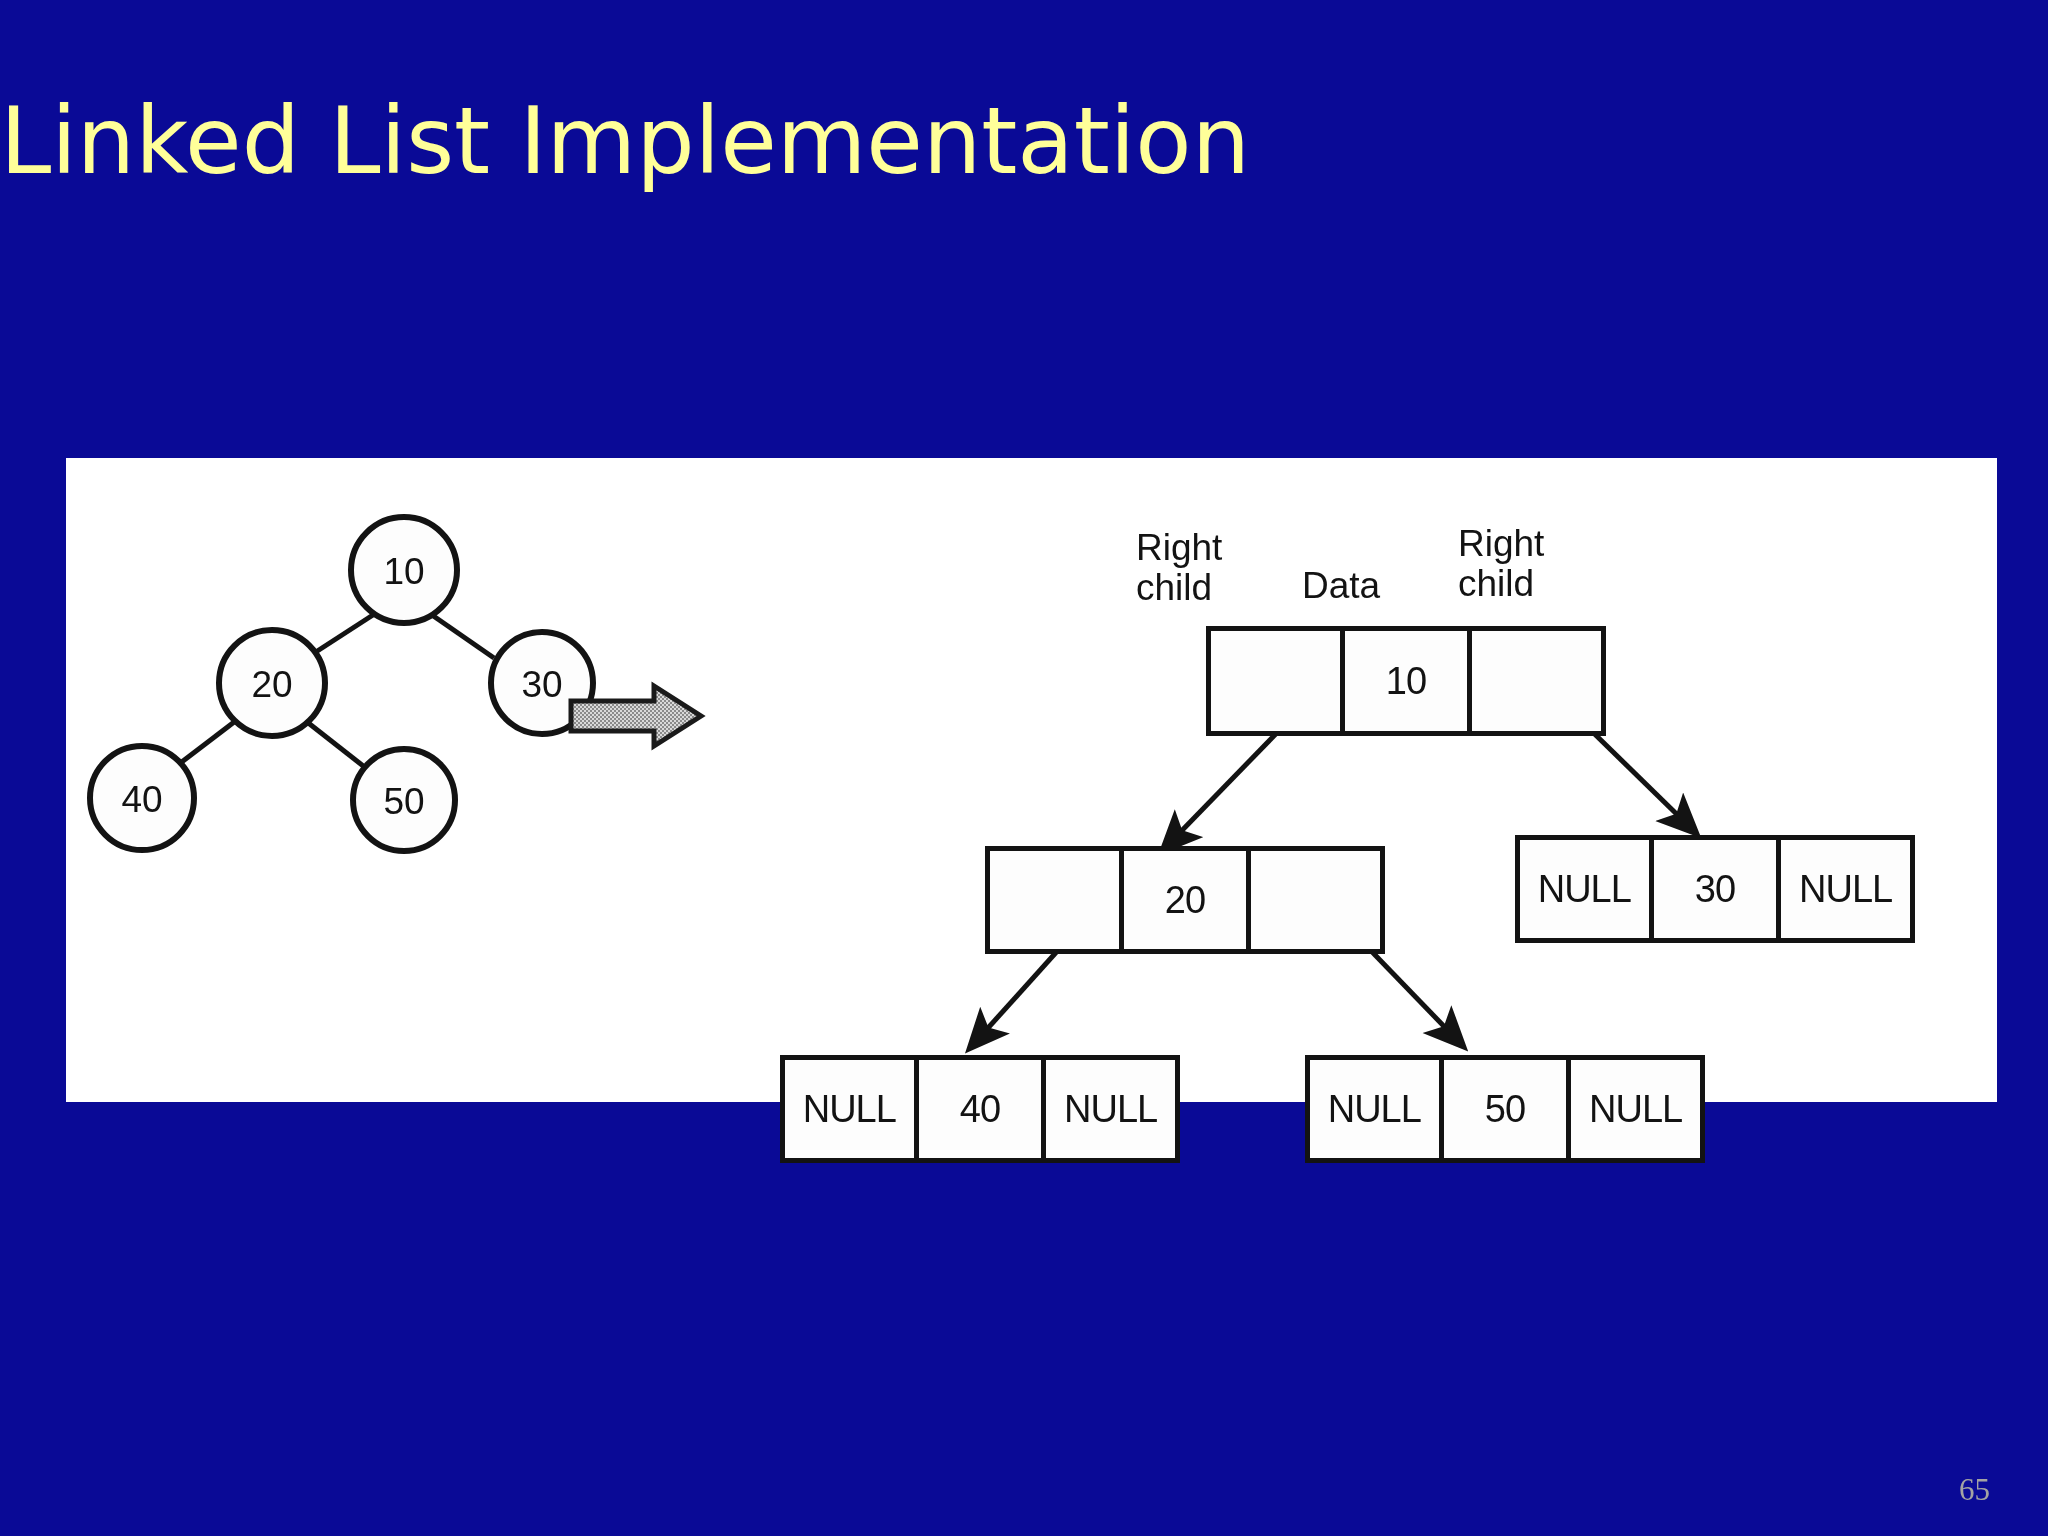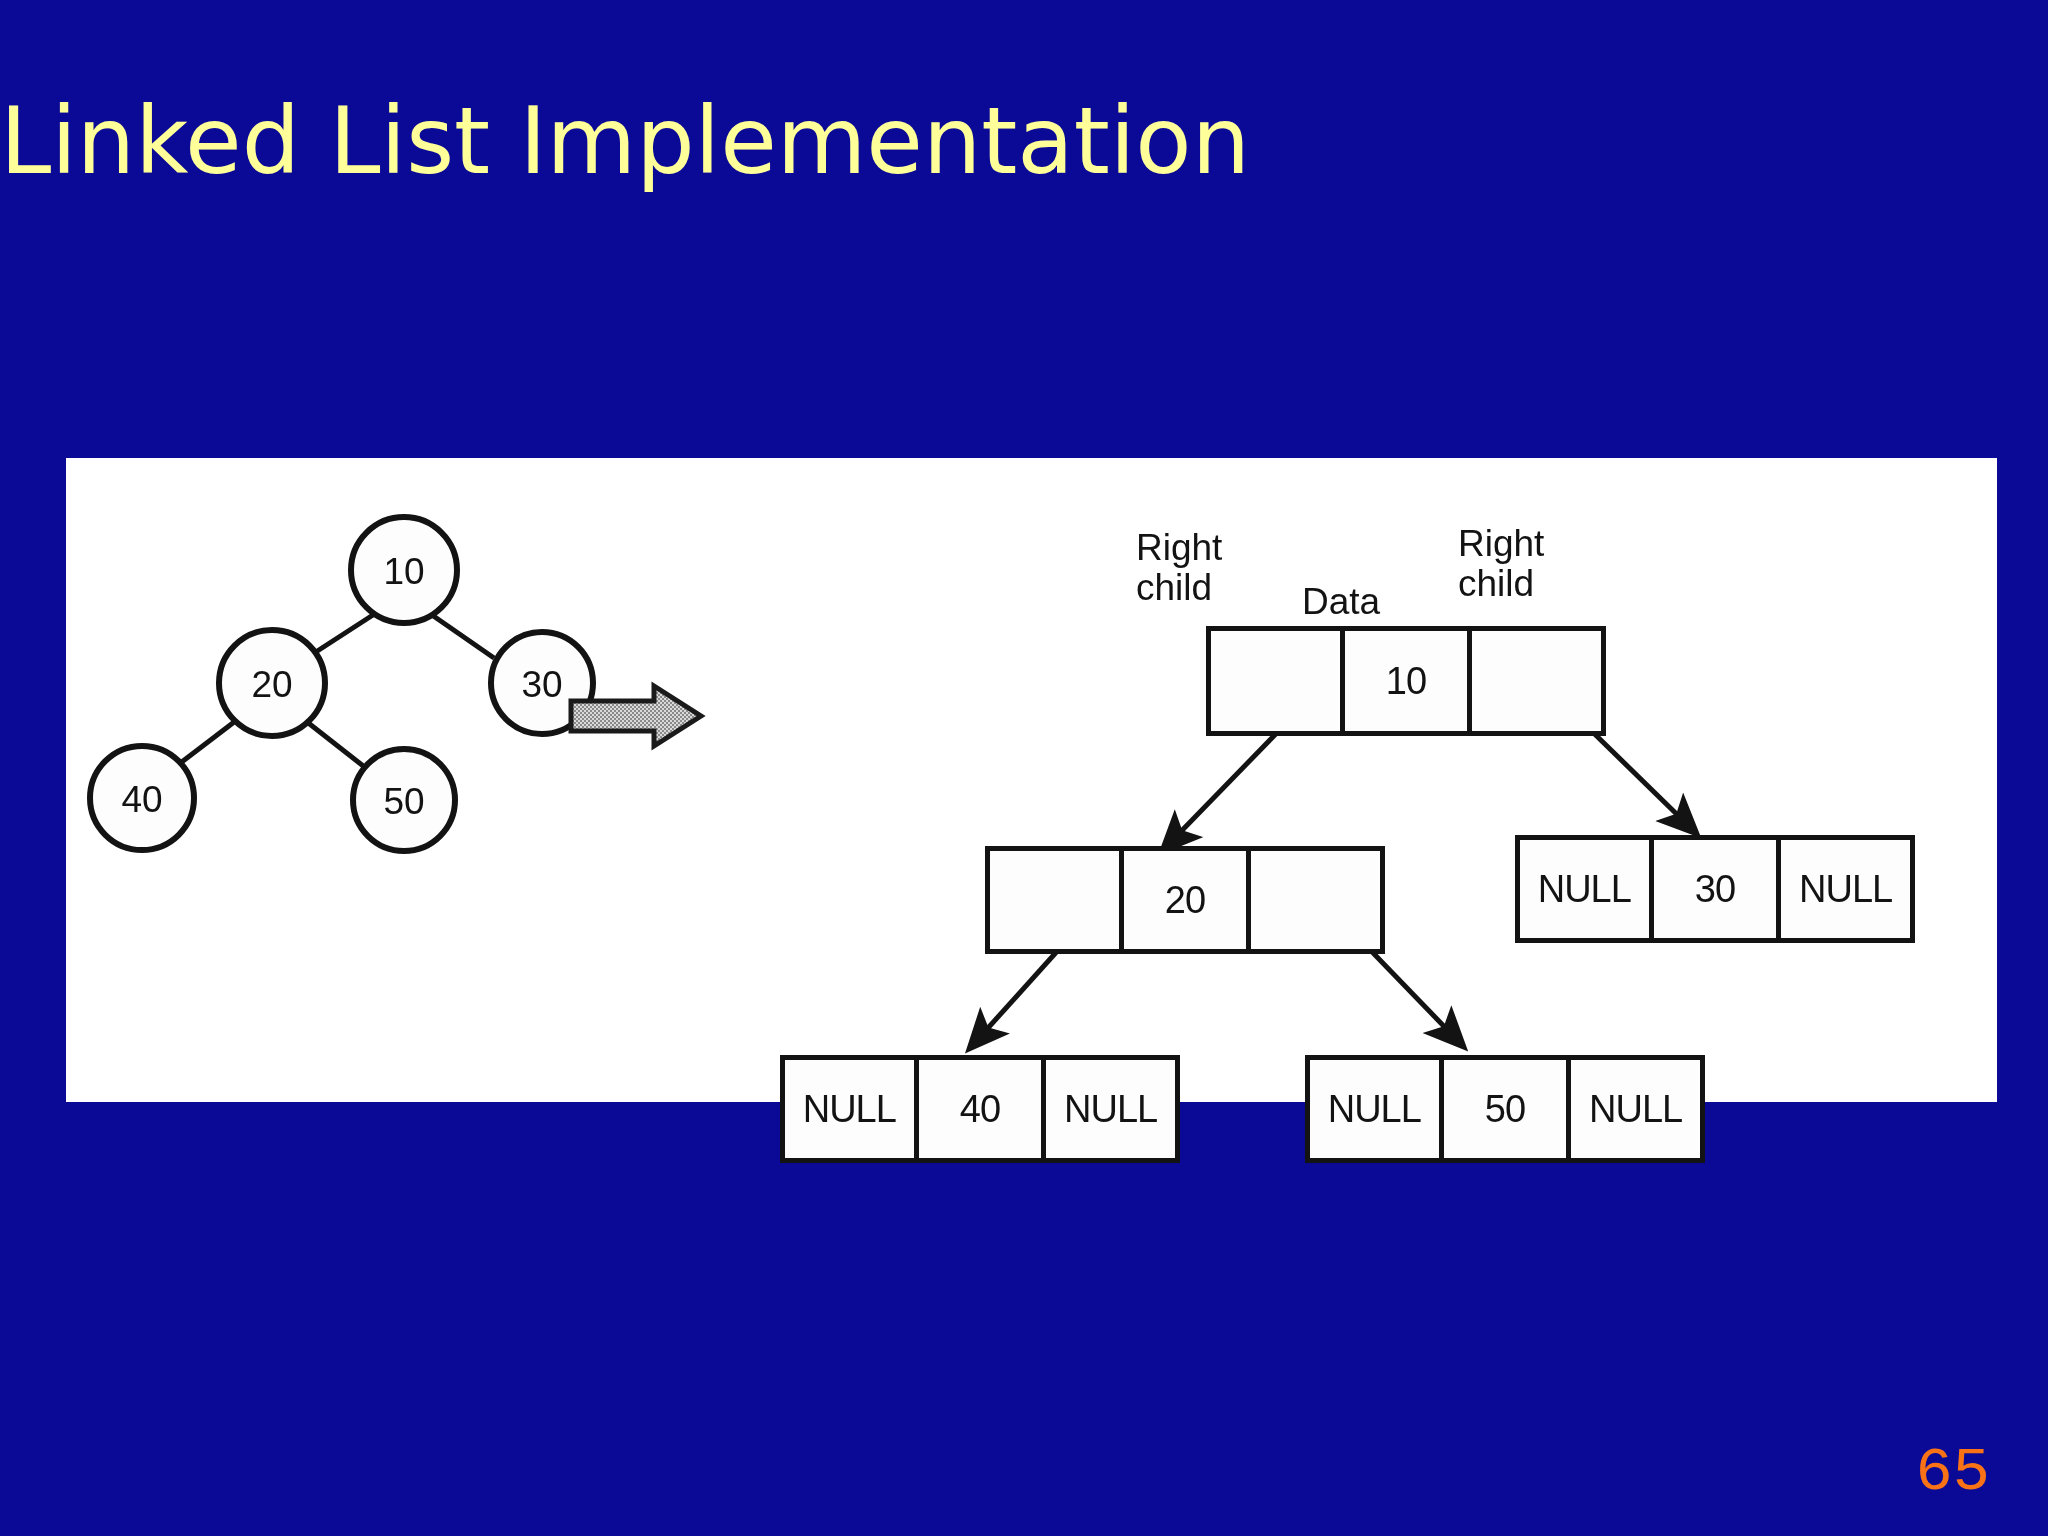--- a/index.html
+++ b/index.html
@@ -41,23 +41,23 @@
     position: absolute;
     left: 0;
     top: 0;
     width: 1931px;
     height: 767px;
   }
   #page-number {
     position: absolute;
     right: 58px;
     bottom: 28px;
-    color: #f97316;
-    font-size: 62px;
-    font-family: Liberation Mono, monospace;
+    color: #a3a3a3;
+    font-size: 31px;
+    font-family: Liberation Serif, serif;
   }
   
   .node-box {
     position: absolute;
     display: flex;
     border: 5px solid #131313;
     background: #fdfdfd;
     box-sizing: border-box;
   }
   .node-cell {
@@ -144,21 +144,21 @@
         <line x1="1012" y1="470" x2="904" y2="590" stroke="#131313" stroke-width="5" marker-end="url(#arrowhead)"></line>
 
         <line x1="1283" y1="470" x2="1397" y2="588" stroke="#131313" stroke-width="5" marker-end="url(#arrowhead)"></line>
       </g>
     </svg>
 
     <div class="col-header" style="left:1070px; top:70px;">
       <div>Right</div>
       <div>child</div>
     </div>
-    <div class="col-header" style="left:1236px; top:124px;">
+    <div class="col-header" style="left:1236px; top:108px;">
       <div>Data</div>
     </div>
     <div class="col-header" style="left:1364px; top:66px;margin-left:28px;">
       <div>Right</div>
       <div>child</div>
     </div>
 
     <div class="node-box" style="left:1140px; top:168px; width:400px; height:110px;">
       <div class="node-cell" style="width:132px;"></div>
       <div class="node-cell mid" style="width:136px;">10</div>

